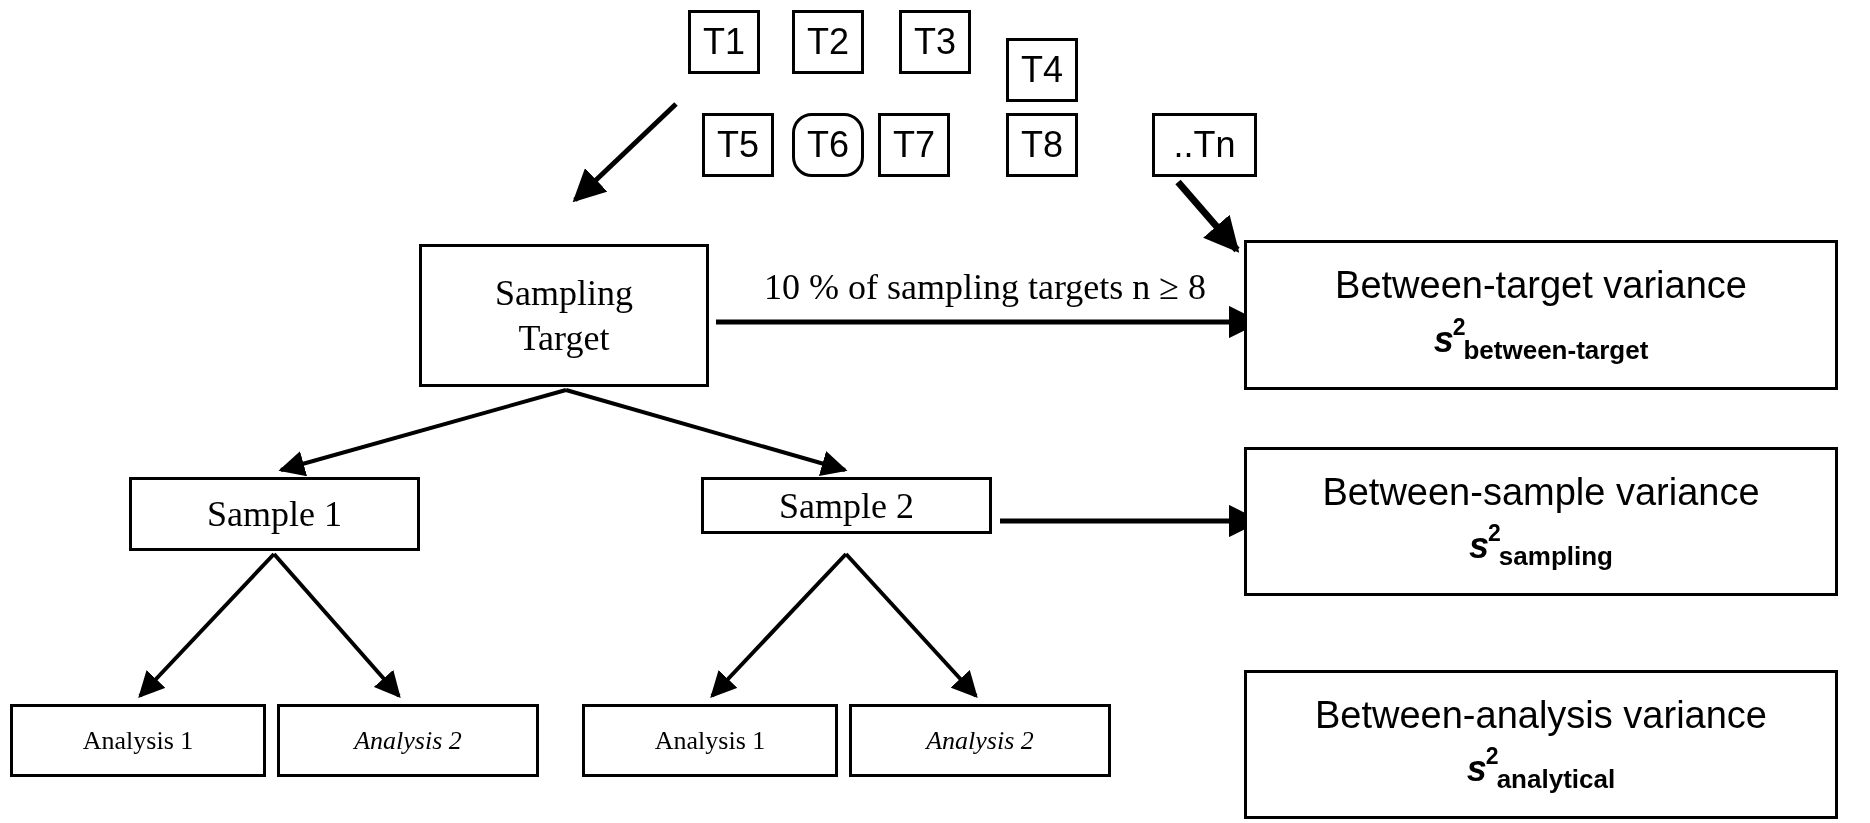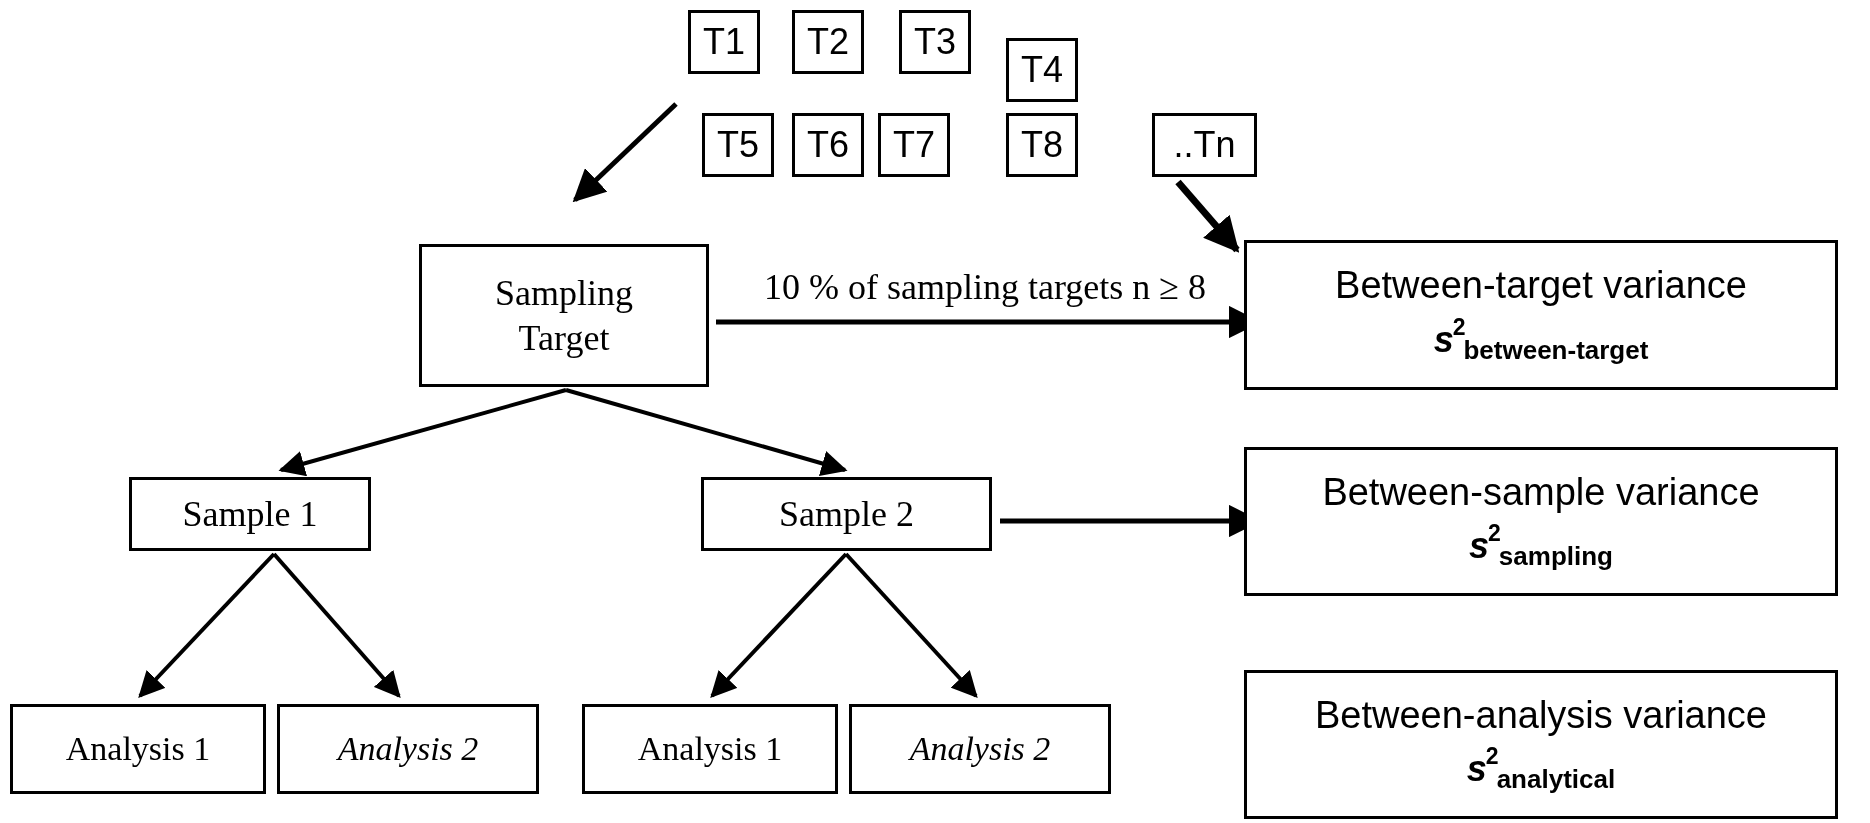--- a/index.html
+++ b/index.html
@@ -23,23 +23,23 @@
     box-sizing:border-box;
   }
   .tbox{
     width:72px;height:64px;
     font-family:"Liberation Sans", sans-serif;
     font-size:36px;
   }
   .tbox.tn{width:105px;margin-left:36px;}
   .treebox{font-family:"Liberation Serif", serif;font-size:36px;}
   .sampling-target{left:419px;top:244px;width:290px;height:143px;flex-direction:column;line-height:1.25;}
-  .sample1{left:129px;top:477px;width:242px;height:74px;}
-  .sample2{left:701px;top:477px;width:291px;height:74px;}
-  .analysis{top:704px;height:90px;font-size:34px;}
+  .sample1{left:129px;top:477px;width:291px;height:74px;}
+  .sample2{left:701px;top:477px;width:291px;height:57px;}
+  .analysis{top:704px;height:73px;font-size:26px;}
   .a1l{left:10px;width:256px;}
   .a2l{left:277px;width:262px;font-style:italic;}
   .a1r{left:582px;width:256px;}
   .a2r{left:849px;width:262px;font-style:italic;}
   .variancebox{
     left:1244px;width:594px;height:149px;
     flex-direction:column;
     font-family:"Liberation Sans", sans-serif;
   }
   .vb1{top:240px;height:150px;}
@@ -84,21 +84,21 @@
     <line x1="846" y1="554" x2="712" y2="696" stroke="#000" stroke-width="4" marker-end="url(#ah)"></line>
     <line x1="846" y1="554" x2="976" y2="696" stroke="#000" stroke-width="4" marker-end="url(#ah)"></line>
   </svg>
 
   <div class="box tbox" style="left:688px;top:10px;">T1</div>
   <div class="box tbox" style="left:792px;top:10px;">T2</div>
   <div class="box tbox" style="left:899px;top:10px;">T3</div>
   <div class="box tbox" style="left:1006px;top:10px;margin-top:28px;">T4</div>
 
   <div class="box tbox" style="left:688px;top:113px;margin-left:14px;">T5</div>
-  <div class="box tbox" style="left:792px;top:113px;">T6</div>
+  <div class="box tbox" style="left:792px;top:113px;border-radius:20px;">T6</div>
   <div class="box tbox" style="left:878px;top:113px;">T7</div>
   <div class="box tbox" style="left:1006px;top:113px;">T8</div>
   <div class="box tbox tn" style="left:1116px;top:113px;">..Tn</div>
 
   <div class="box treebox sampling-target">
     <span>Sampling</span>
     <span>Target</span>
   </div>
 
   <div class="arrow-label">10 % of sampling targets n ≥ 8</div>

